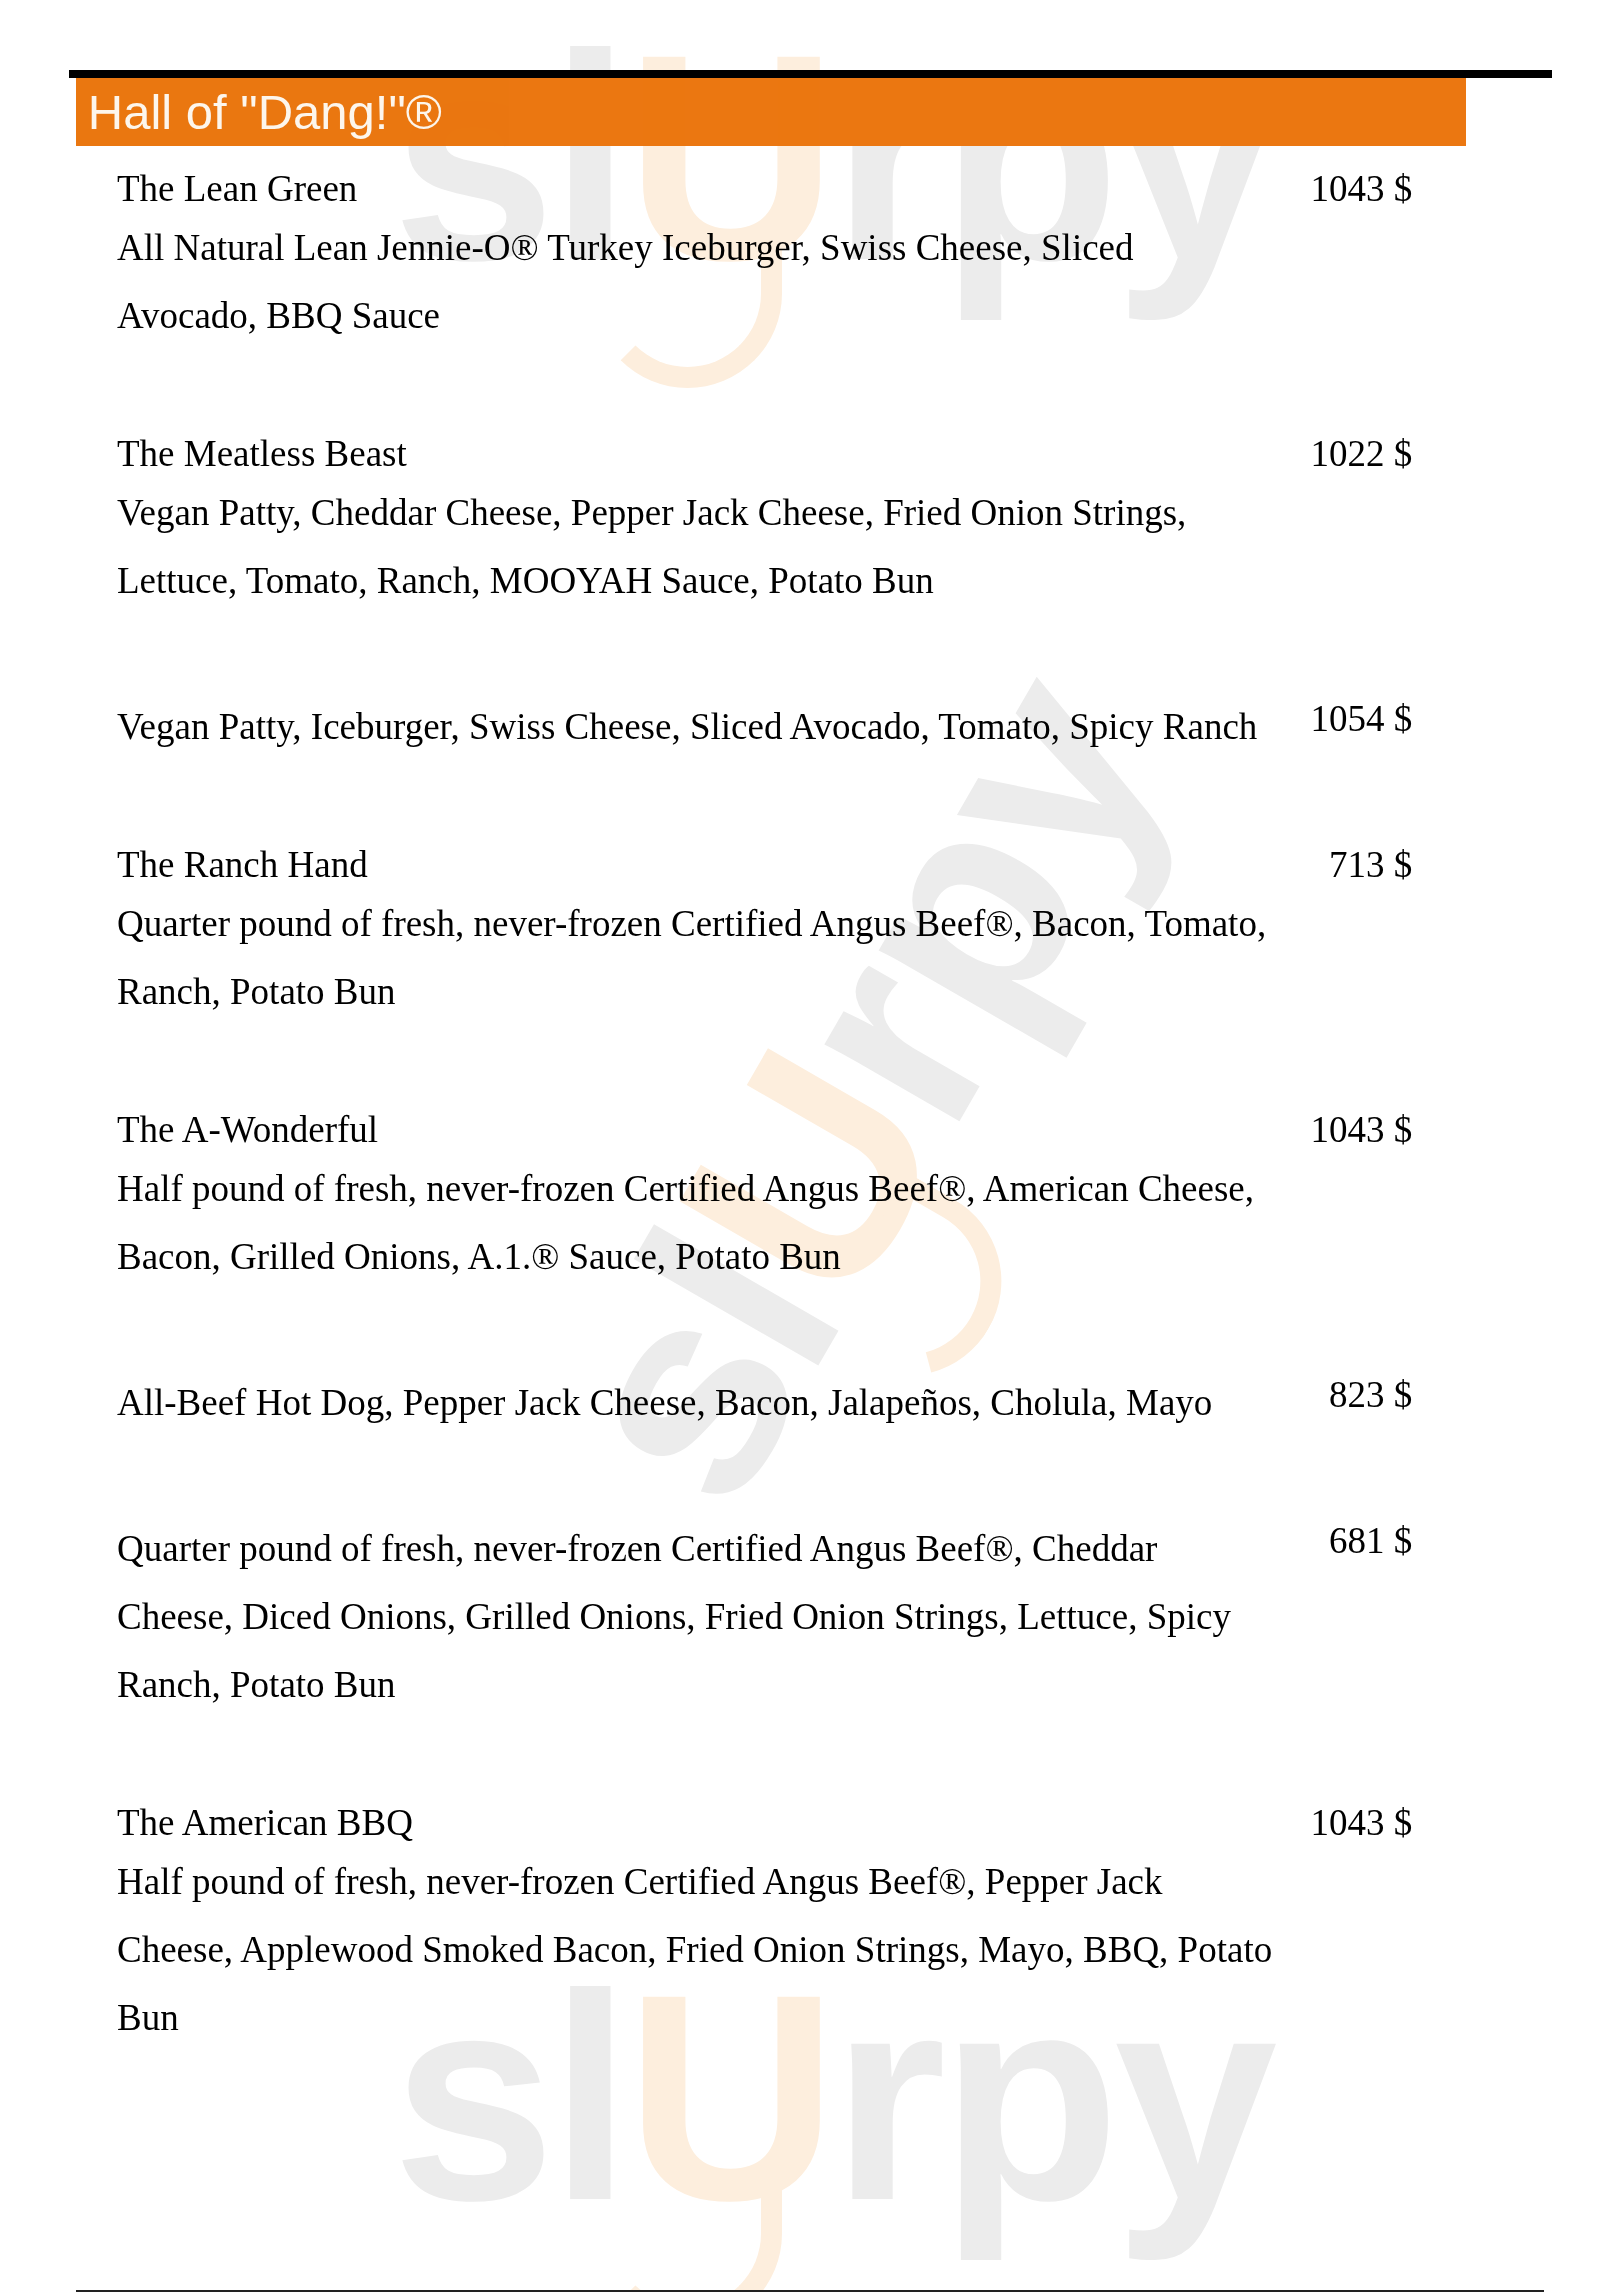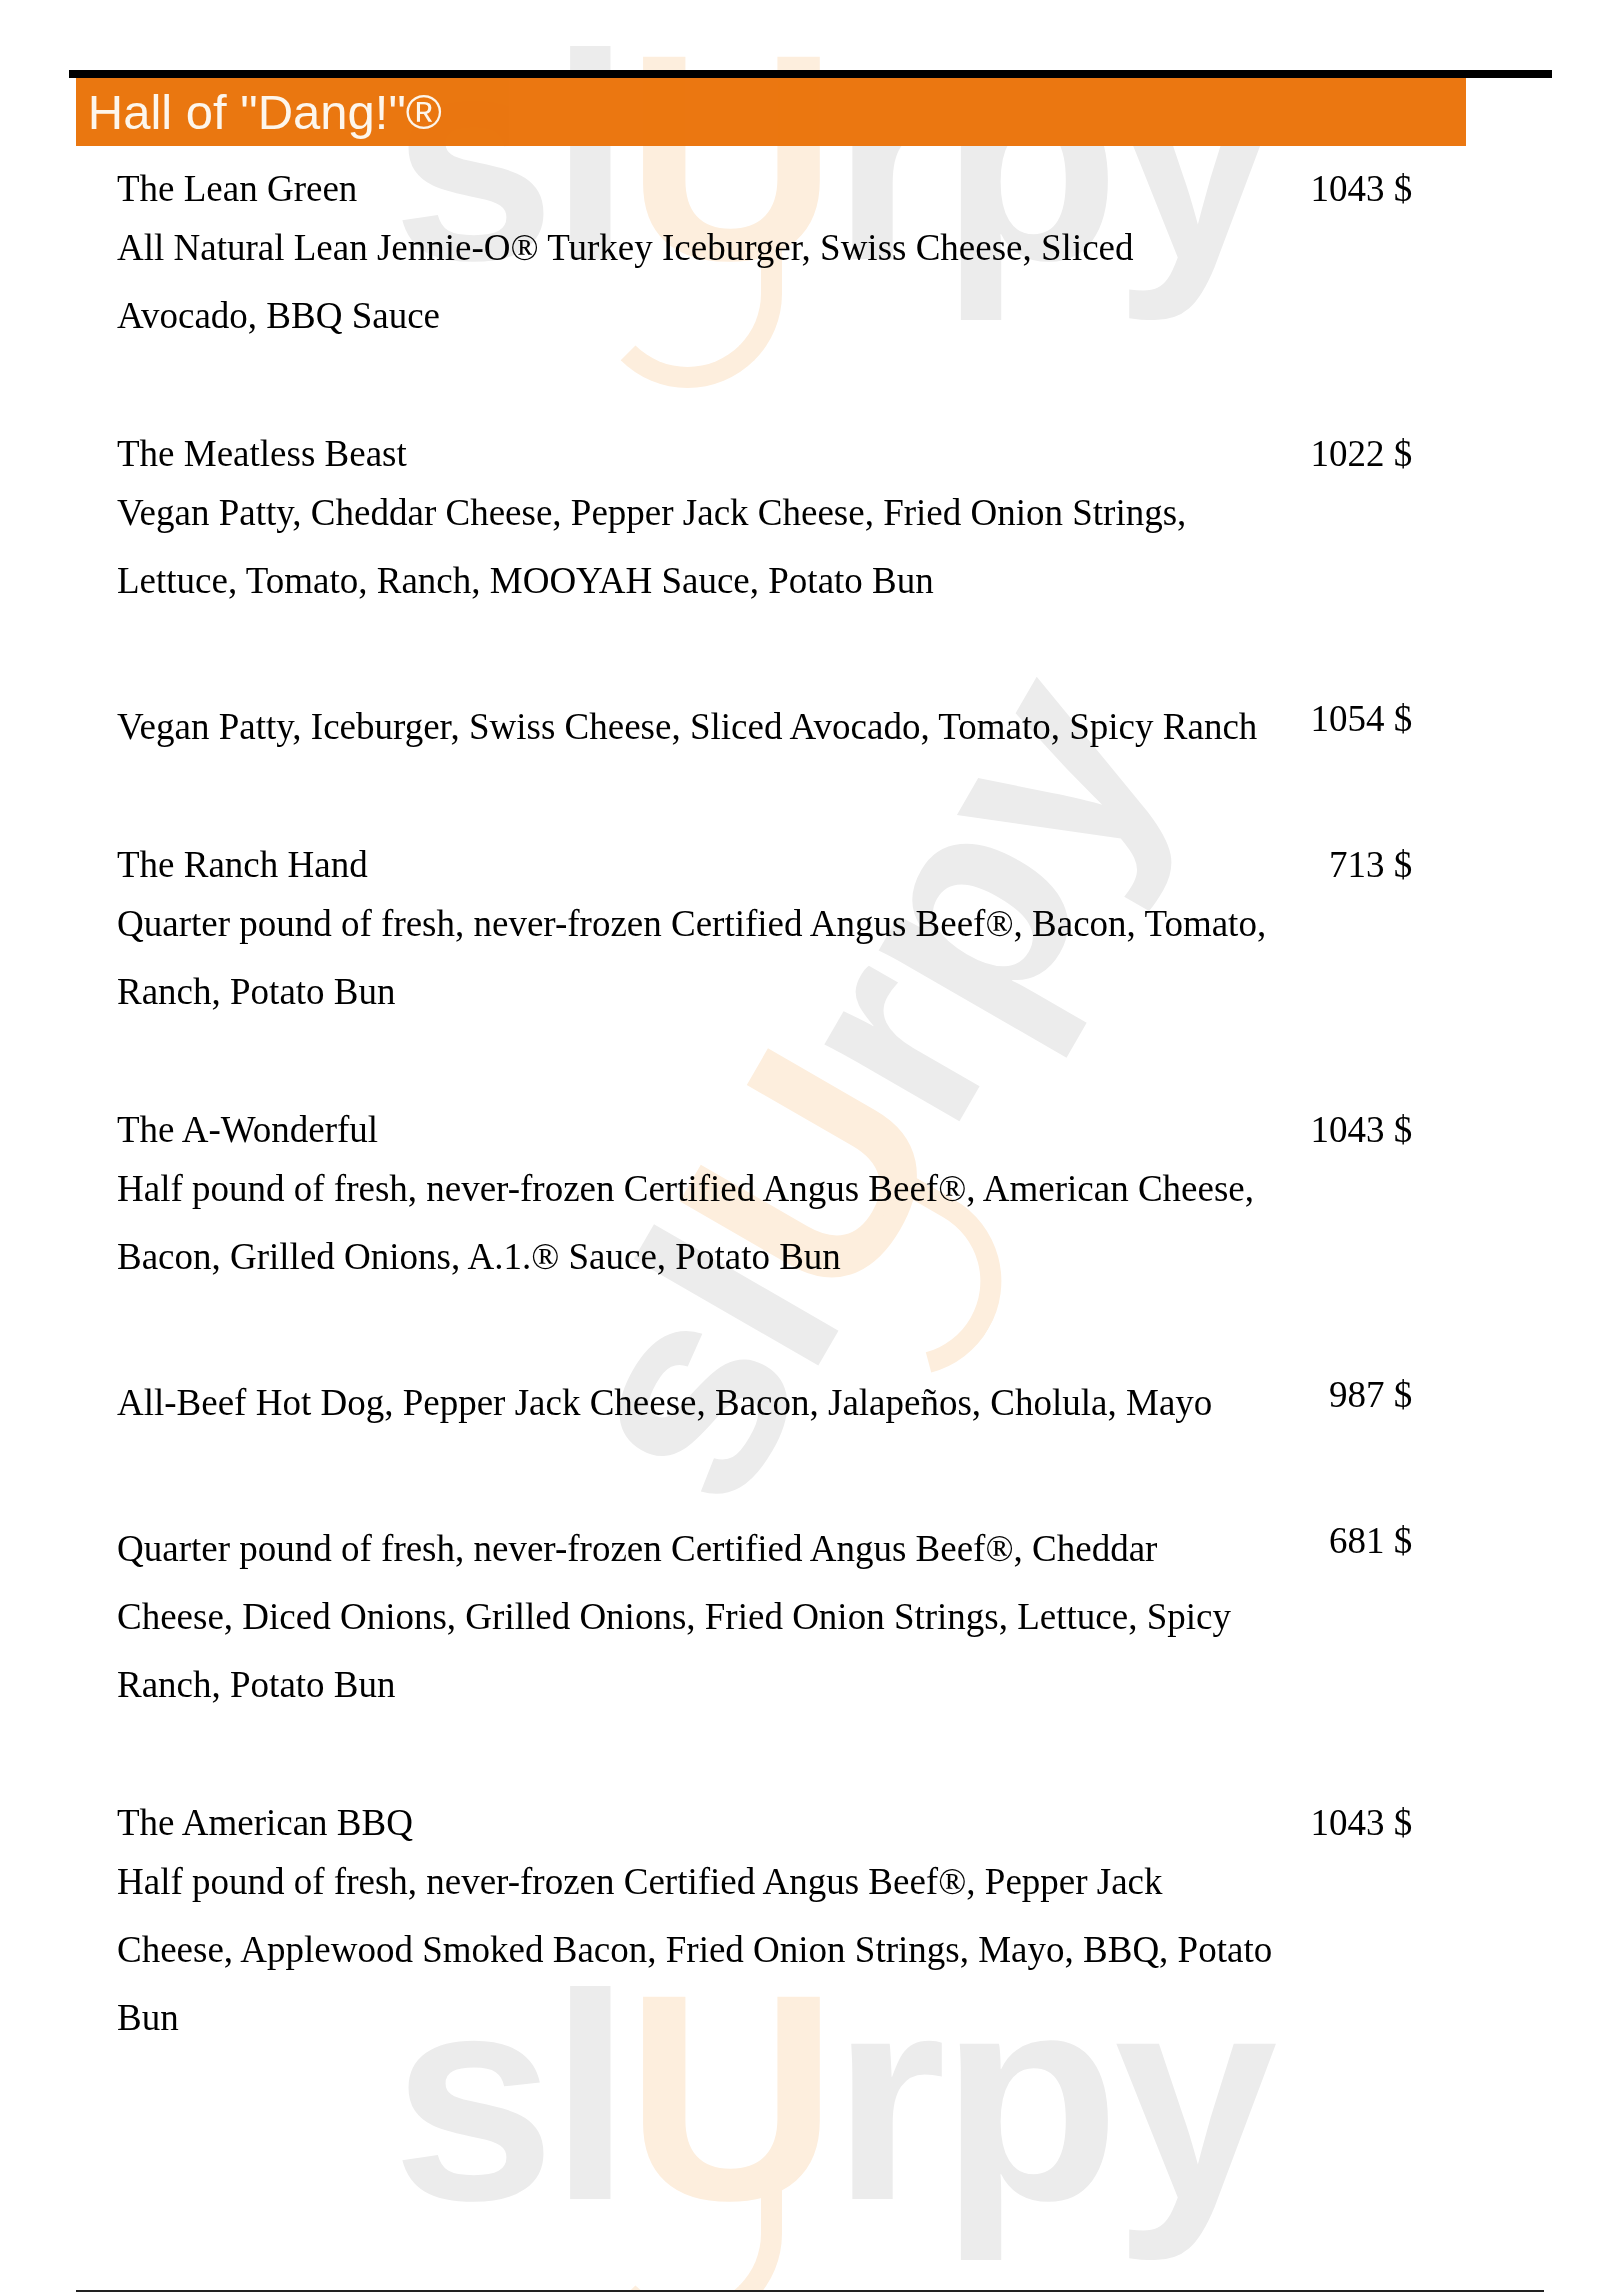--- a/index.html
+++ b/index.html
@@ -164,21 +164,21 @@
     <span class="item-desc">Quarter pound of fresh, never-frozen Certified Angus Beef®, Bacon, Tomato, Ranch, Potato Bun</span>
     <span class="item-price">713 $</span>
   </div>
   <div class="menu-item">
     <span class="item-name">The A-Wonderful</span>
     <span class="item-desc">Half pound of fresh, never-frozen Certified Angus Beef®, American Cheese, Bacon, Grilled Onions, A.1.® Sauce, Potato Bun</span>
     <span class="item-price">1043 $</span>
   </div>
   <div class="menu-item">
     <span class="item-desc">All-Beef Hot Dog, Pepper Jack Cheese, Bacon, Jalapeños, Cholula, Mayo</span>
-    <span class="item-price">987 $</span>
+    <span class="item-price">823 $</span>
   </div>
   <div class="menu-item">
     <span class="item-desc">Quarter pound of fresh, never-frozen Certified Angus Beef®, Cheddar Cheese, Diced Onions, Grilled Onions, Fried Onion Strings, Lettuce, Spicy Ranch, Potato Bun</span>
     <span class="item-price">681 $</span>
   </div>
   <div class="menu-item">
     <span class="item-name">The American BBQ</span>
     <span class="item-desc">Half pound of fresh, never-frozen Certified Angus Beef®, Pepper Jack Cheese, Applewood Smoked Bacon, Fried Onion Strings, Mayo, BBQ, Potato Bun</span>
     <span class="item-price">1043 $</span>
   </div>

